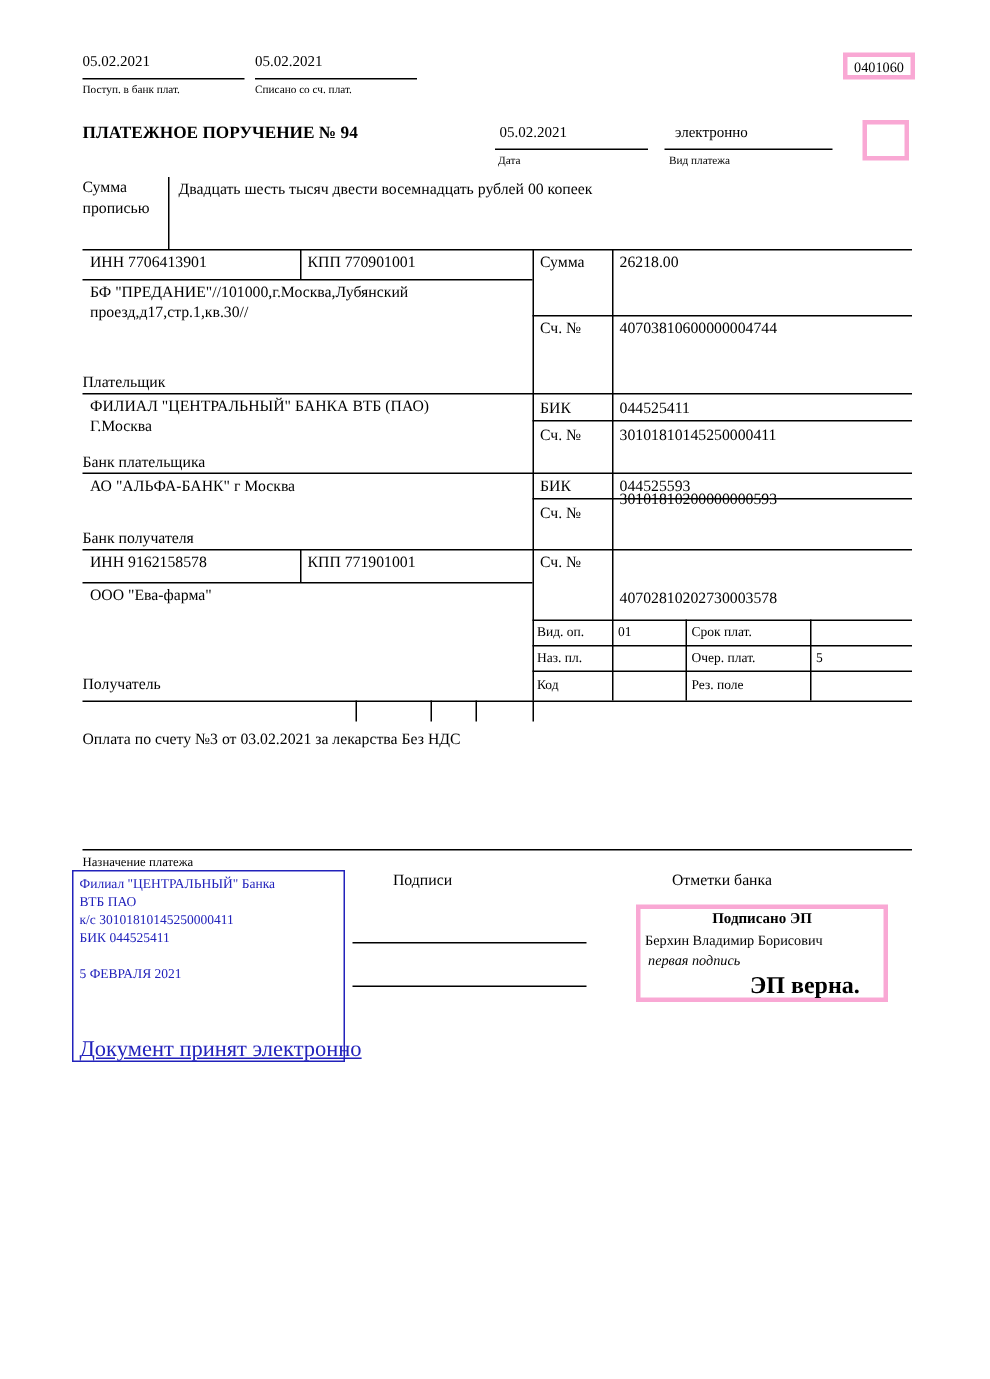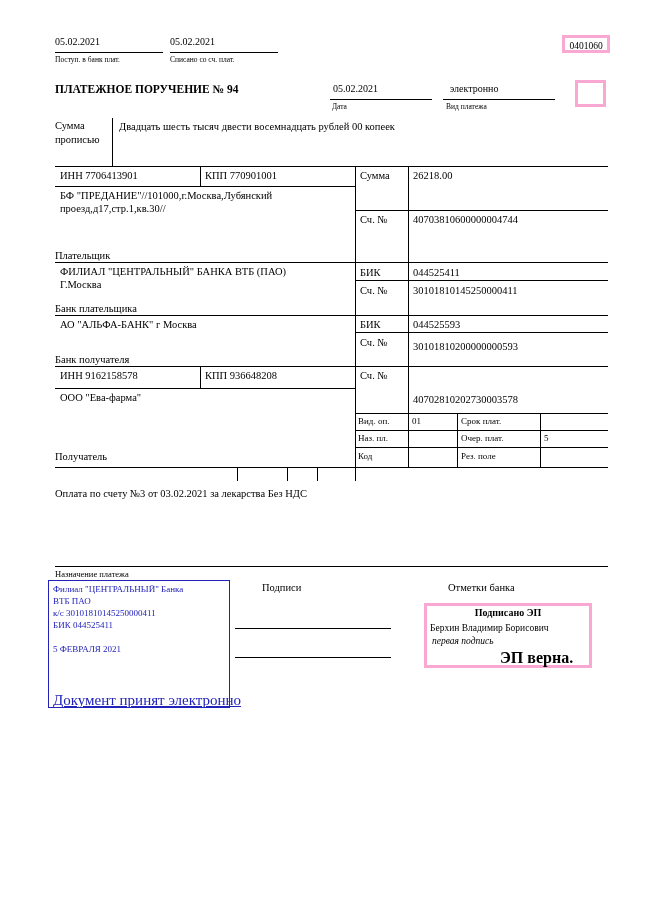--- a/index.html
+++ b/index.html
@@ -100,25 +100,25 @@
   <span class="t" style="left:360px;top:266px;">БИК</span>
   <span class="t" style="left:413px;top:266px;">044525411</span>
   <span class="t" style="left:360px;top:284px;">Сч. №</span>
   <span class="t" style="left:413px;top:284px;">30101810145250000411</span>
   <span class="t" style="left:55px;top:302px;">Банк плательщика</span>
 
   <span class="t" style="left:60px;top:318px;">АО "АЛЬФА-БАНК" г Москва</span>
   <span class="t" style="left:360px;top:318px;">БИК</span>
   <span class="t" style="left:413px;top:318px;">044525593</span>
   <span class="t" style="left:360px;top:336px;">Сч. №</span>
-  <span class="t" style="left:413px;top:340px;">30101810200000000593</span>
+  <span class="t" style="left:413px;top:327px;">30101810200000000593</span>
   <span class="t" style="left:55px;top:353px;">Банк получателя</span>
 
   <span class="t" style="left:60px;top:369px;">ИНН 9162158578</span>
-  <span class="t" style="left:205px;top:369px;">КПП 936648208</span>
+  <span class="t" style="left:205px;top:369px;">КПП 771901001</span>
   <span class="t" style="left:360px;top:369px;">Сч. №</span>
   <span class="t" style="left:413px;top:369px;margin-top:24px;">40702810202730003578</span>
   <span class="t" style="left:60px;top:391px;">ООО "Ева-фарма"</span>
   <span class="t" style="left:55px;top:450px;">Получатель</span>
 
   <span class="t tiny" style="left:358px;top:416px;">Вид. оп.</span>
   <span class="t tiny" style="left:412px;top:416px;">01</span>
   <span class="t tiny" style="left:461px;top:416px;">Срок плат.</span>
 
   <span class="t tiny" style="left:358px;top:433px;">Наз. пл.</span>

